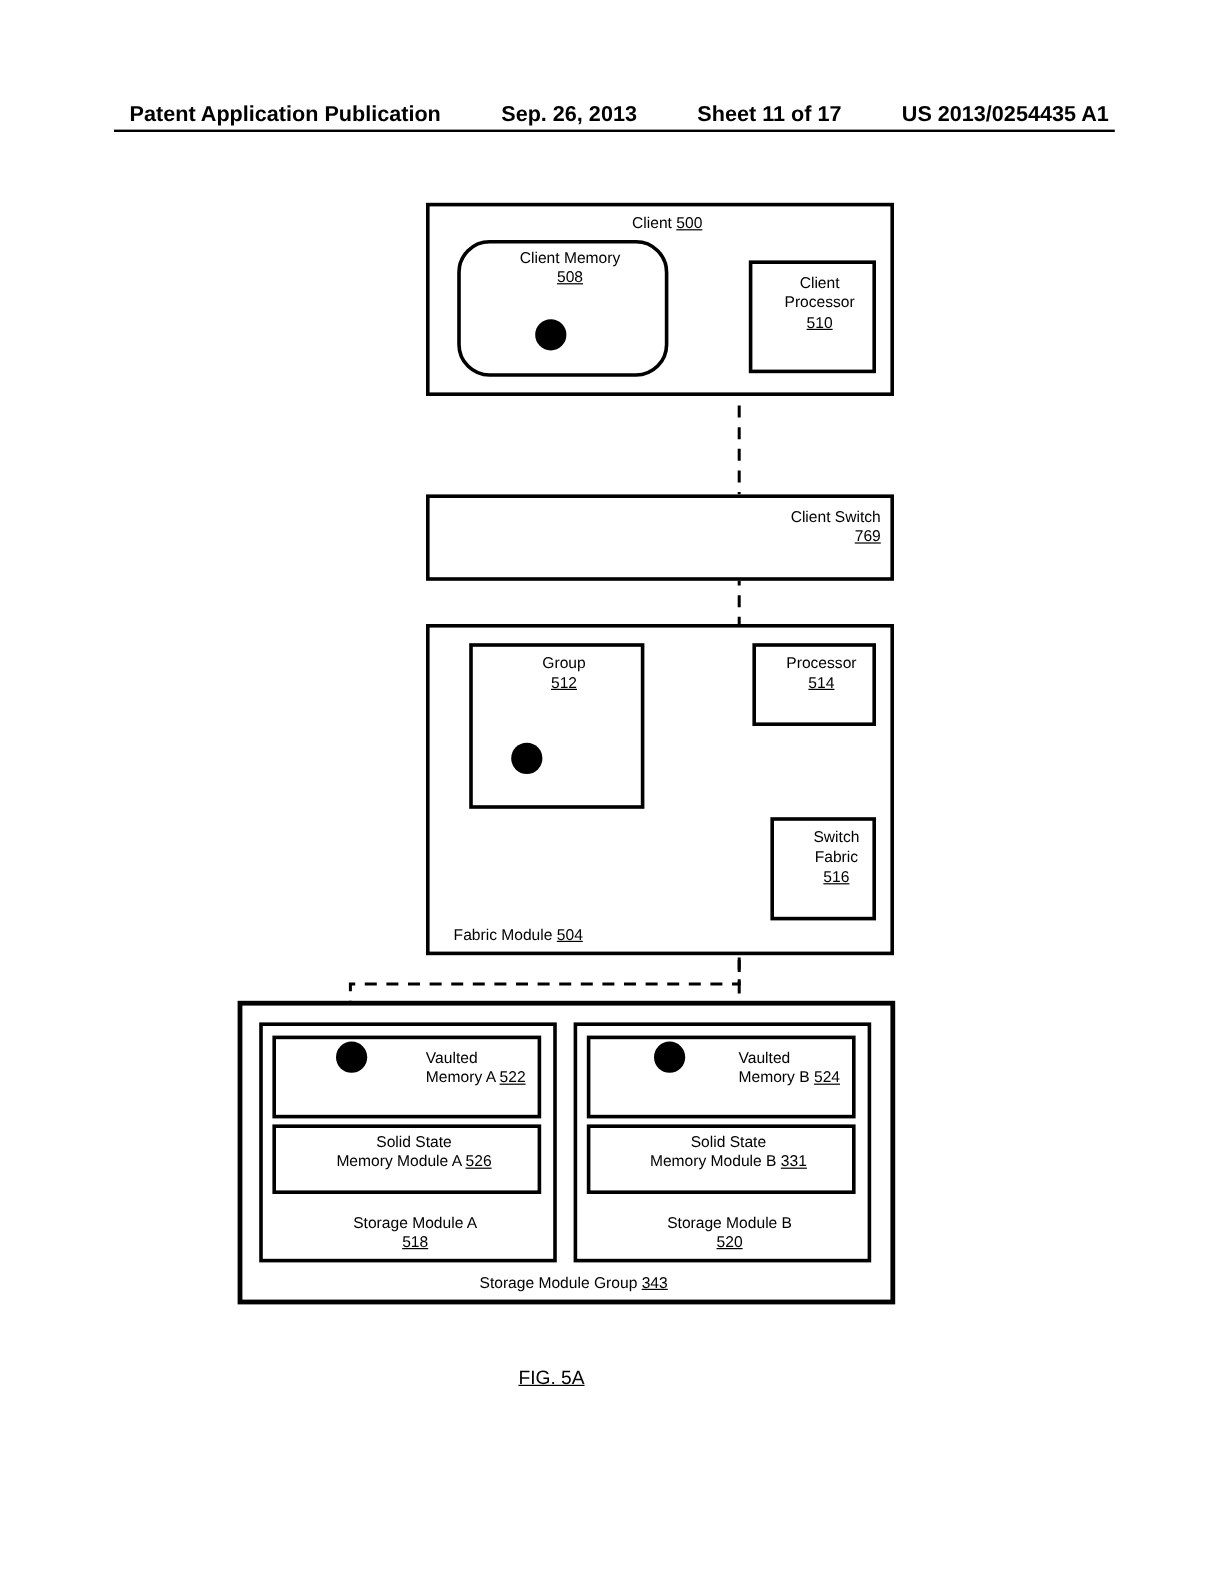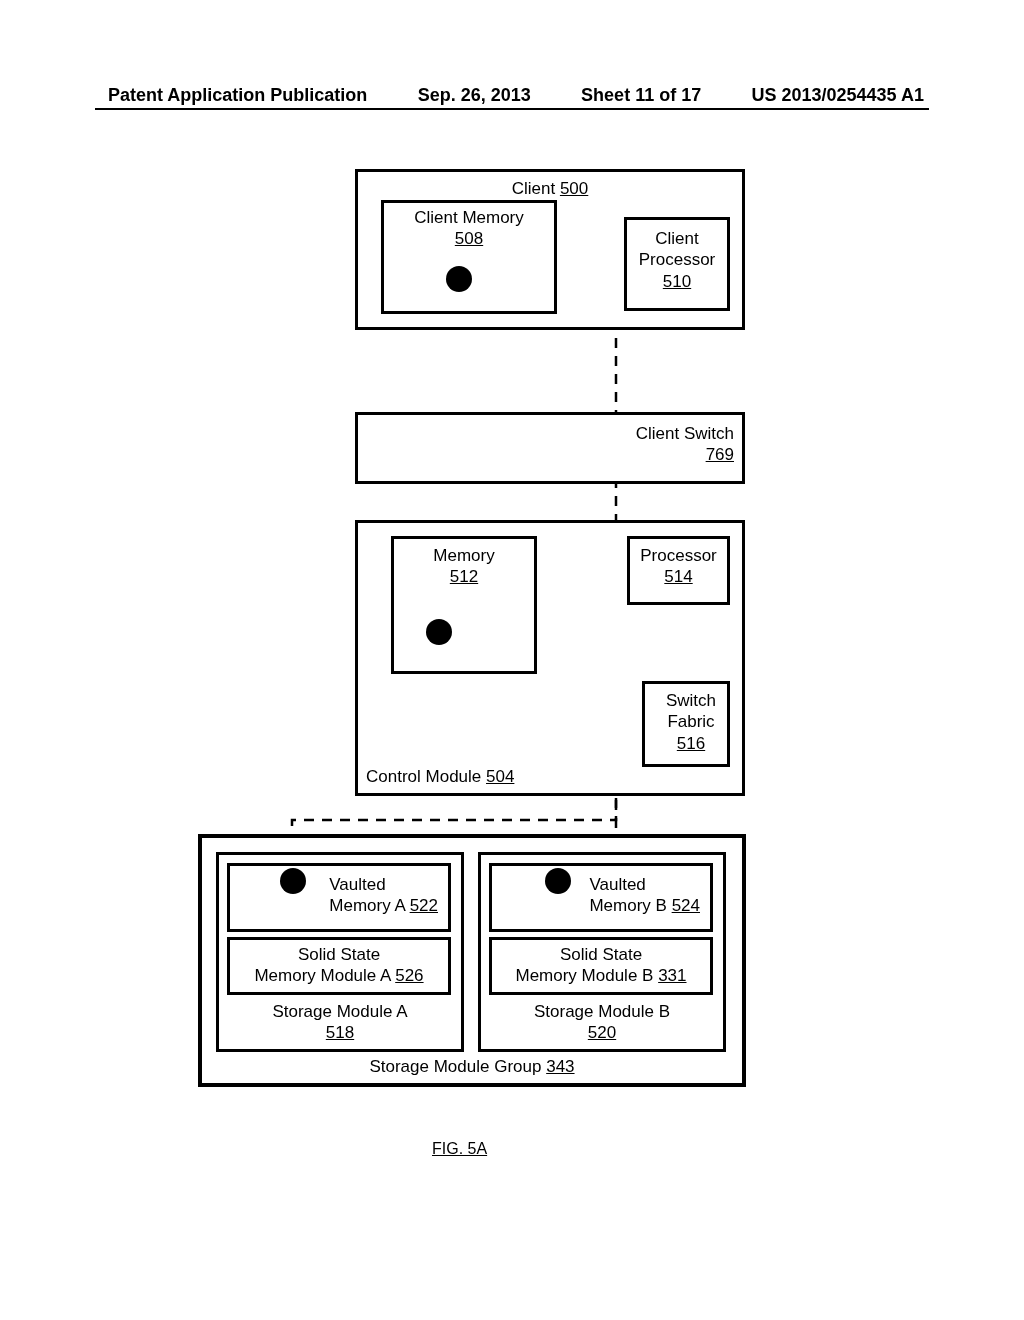--- a/index.html
+++ b/index.html
@@ -42,22 +42,23 @@
     width: 1024px;
     height: 1320px;
   }
   .box {
     position: absolute;
     border: 3px solid black;
     background: white;
     text-align: center;
   }
   .label {
-    font-size: 17px;
+    font-size: 13px;
     line-height: 1.25;
+    padding-left: 12px;
   }
   .underline {
     text-decoration: underline;
   }
   .dot {
     position: absolute;
     width: 26px;
     height: 26px;
     background: black;
     border-radius: 50%;
@@ -103,21 +104,21 @@
         <path class="dashed" d="M438,723 L438,662" marker-end="url(#arrow)"></path>
         <path class="dashed" d="M616,723 L438,723"></path>
       </g>
     </svg>
 
     <div class="box" style="left:355px; top:169px; width:384px; height:155px;">
       <div class="label" style="position:absolute; top:6px; left:0; right:0;">
         <span>Client</span> <span class="underline">500</span>
       </div>
 
-      <div class="box" style="left:23px; top:28px; width:170px; height:108px;">
+      <div class="box" style="left:23px; top:28px; width:170px; height:108px;border-radius:27px;">
         <div class="label" style="margin-top:4px;">
           <span>Client Memory</span><br>
           <span class="underline">508</span>
         </div>
       </div>
 
       <div class="box" style="right:12px; top:45px; width:100px; height:88px;">
         <div class="label" style="margin-top:8px;">
           <span>Client</span><br>
           <span>Processor</span><br>
@@ -129,26 +130,26 @@
 
     <div class="box" style="left:355px; top:412px; width:384px; height:66px;text-decoration:underline;">
       <div class="label" style="position:absolute; right:8px; top:8px; text-align:right;">
         <span>Client Switch</span><br>
         <span class="underline">769</span>
       </div>
     </div>
 
     <div class="box" style="left:355px; top:520px; width:384px; height:270px;">
       <div class="label" style="position:absolute; bottom:6px; left:8px;">
-        <span>Control Module</span> <span class="underline">504</span>
+        <span>Fabric Module</span> <span class="underline">504</span>
       </div>
 
       <div class="box" style="left:33px; top:13px; width:140px; height:132px;">
         <div class="label" style="margin-top:6px;">
-          <span>Memory</span><br>
+          <span>Group</span><br>
           <span class="underline">512</span>
         </div>
       </div>
 
       <div class="box" style="right:12px; top:13px; width:97px; height:63px;">
         <div class="label" style="margin-top:6px;">
           <span>Processor</span><br>
           <span class="underline">514</span>
         </div>
       </div>

